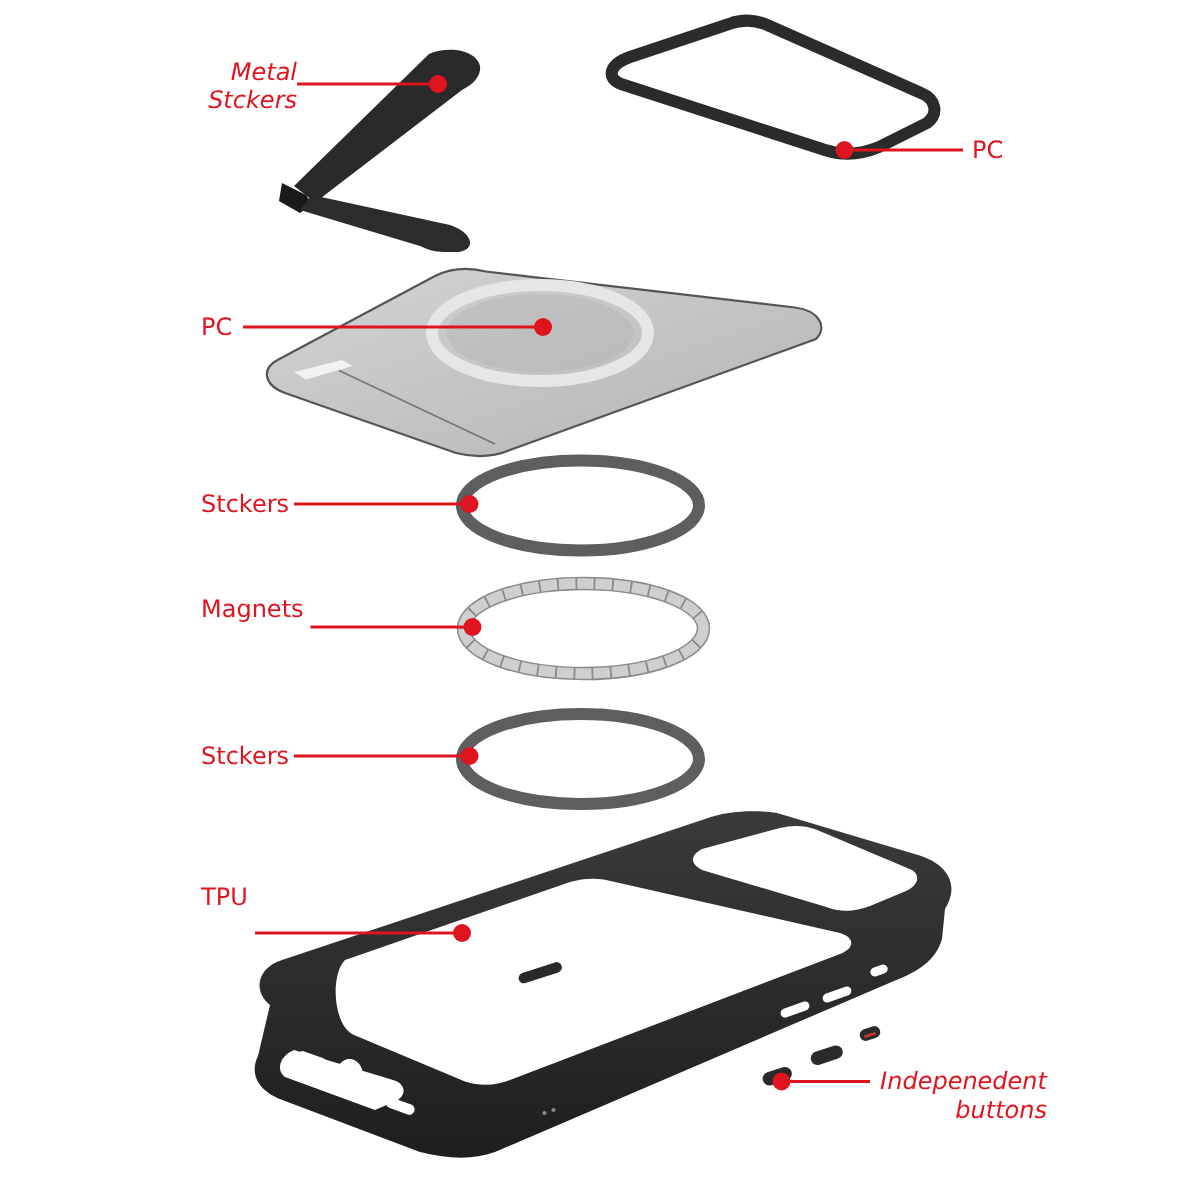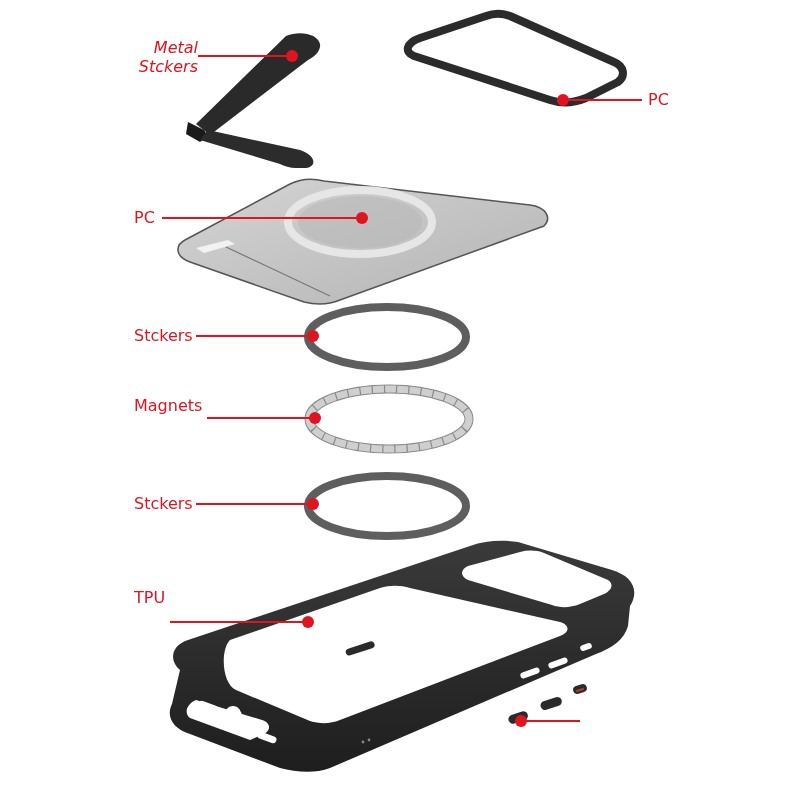--- a/index.html
+++ b/index.html
@@ -118,13 +118,17 @@
 <div class="label center" style="left:132px; top:38px; width:66px;">
   <div>Metal</div>
   <div>Stckers</div>
 </div>
 <div class="label" style="left:648px; top:90px;">PC</div>
 <div class="label" style="left:134px; top:208px;">PC</div>
 <div class="label" style="left:134px; top:326px;">Stckers</div>
 <div class="label" style="left:134px; top:396px;">Magnets</div>
 <div class="label" style="left:134px; top:494px;">Stckers</div>
 <div class="label" style="left:134px; top:588px;">TPU</div>
+<div class="label center" style="left:580px; top:711px; width:118px;">
+  <div>Indepenedent</div>
+  <div>buttons</div>
+</div>
 </div>
 
 </body></html>

